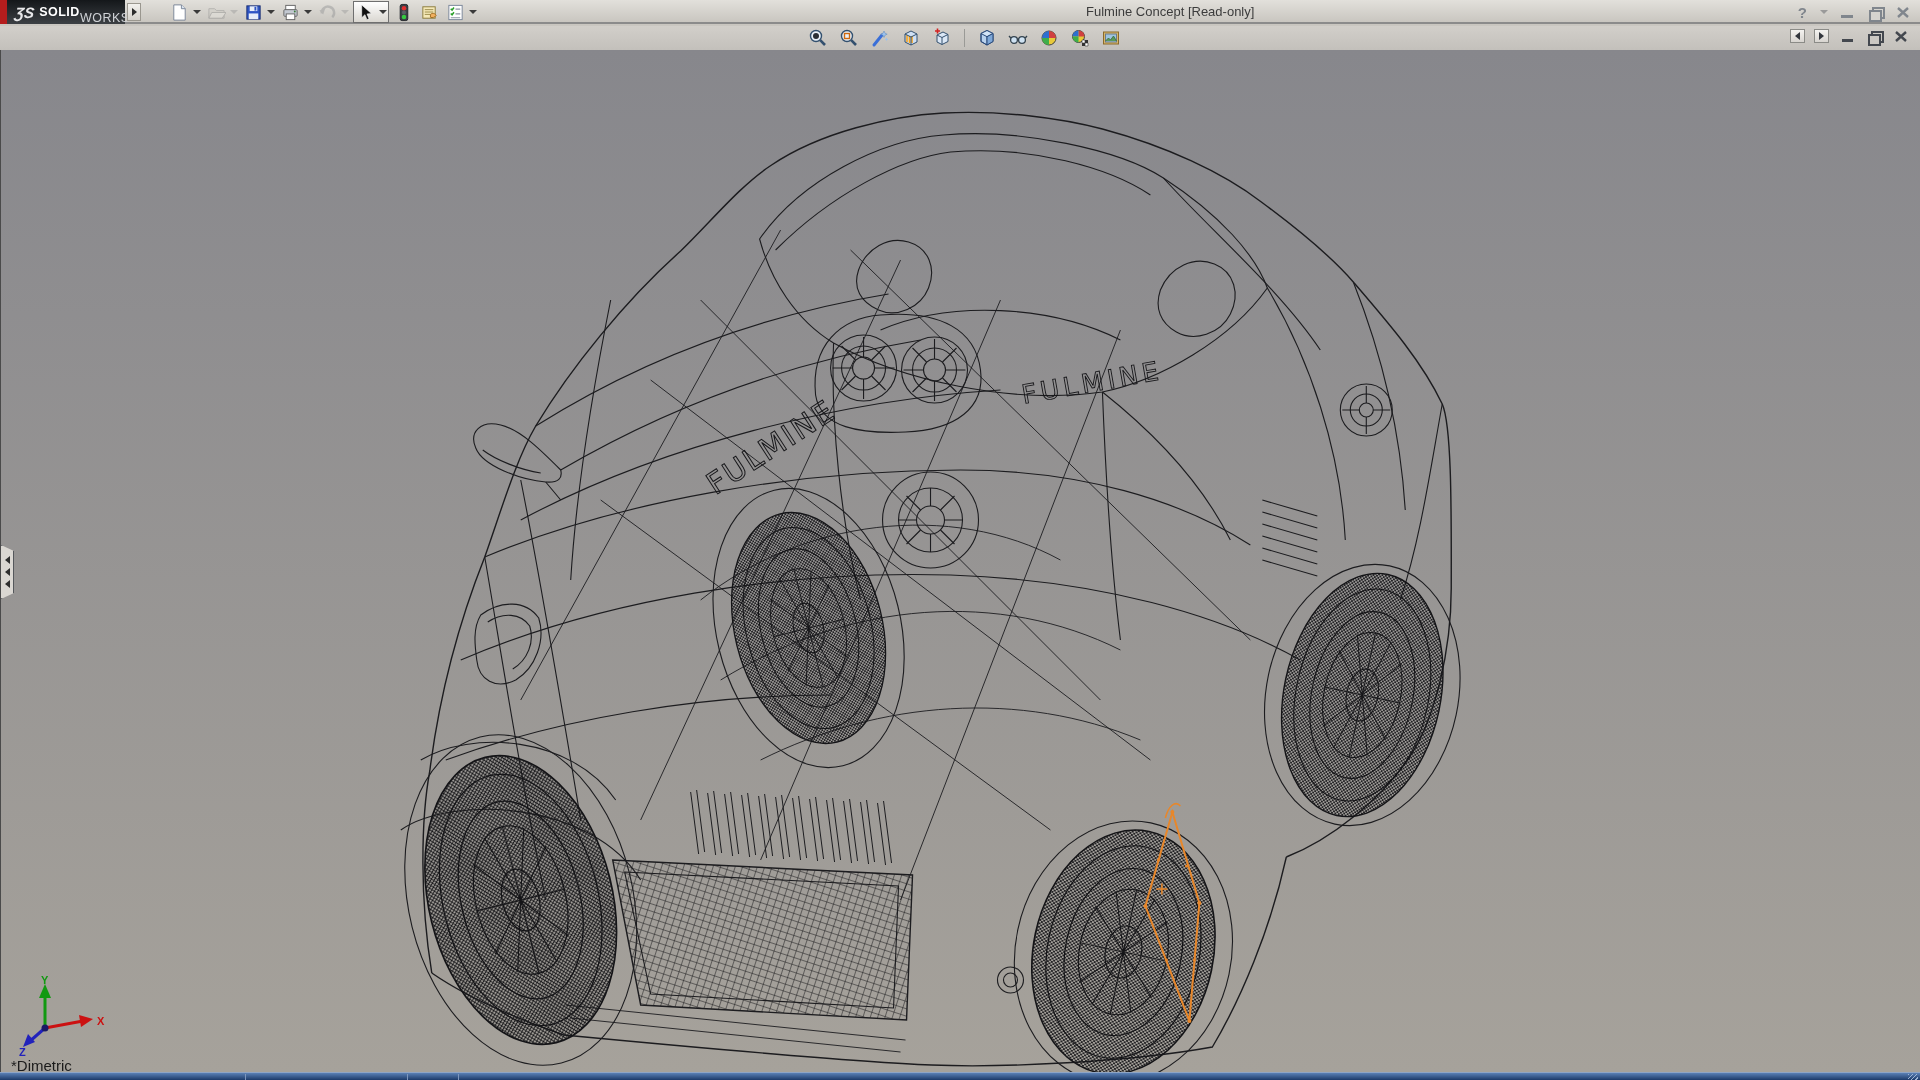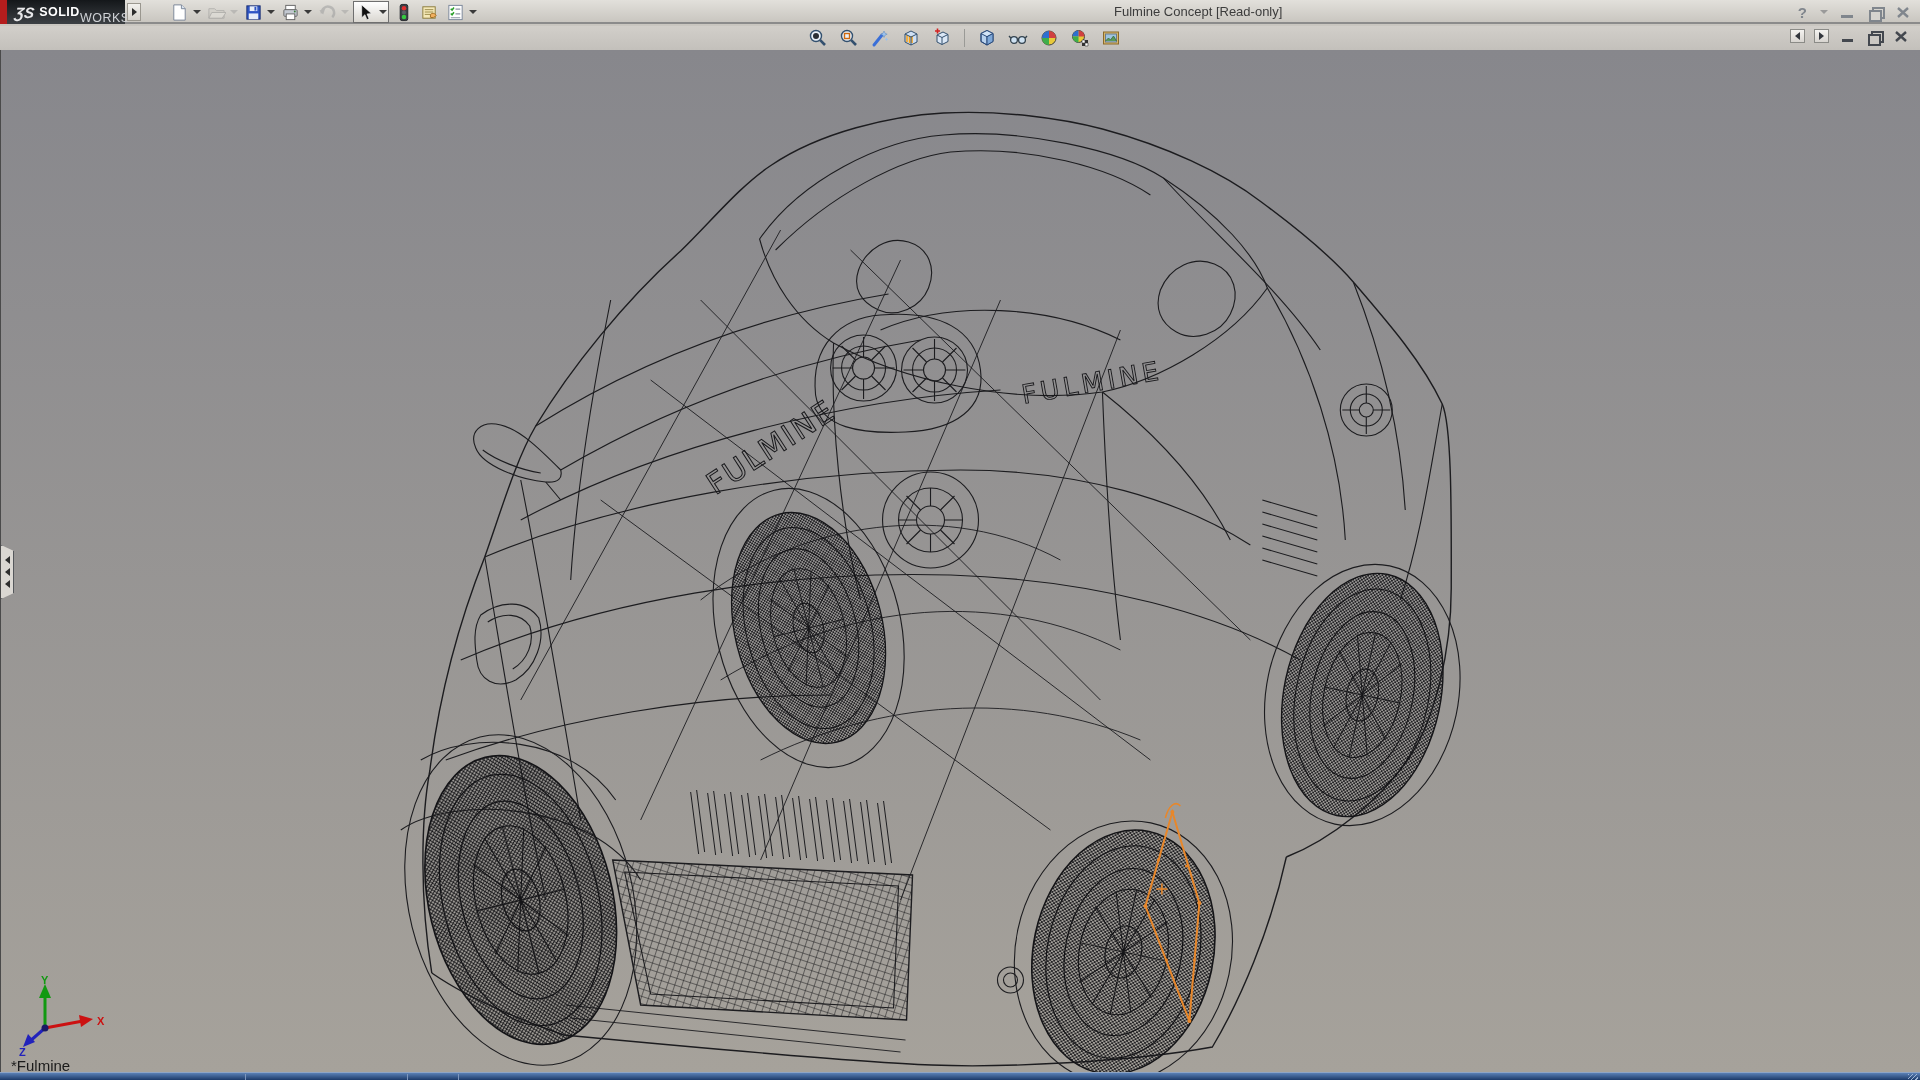--- a/index.html
+++ b/index.html
@@ -21,21 +21,21 @@
 
   .main-toolbar { position:absolute; left:168px; top:0; height:24px; display:flex; align-items:center; }
   .tbtn { display:flex; align-items:center; height:22px; padding:0 1px; margin-right:3px; }
   .tbtn .ic { width:21px; height:21px; display:flex; align-items:center; justify-content:center; }
   .tbtn.active { border:1px solid #6f6f6f; background:linear-gradient(#ffffff,#d9d6d0); }
   .tbtn.disabled { opacity:.45; filter:grayscale(.8); }
   .caret { width:0; height:0; border-left:4px solid transparent; border-right:4px solid transparent;
     border-top:4px solid #3a3a3a; margin-left:3px; }
   .caret.dim { border-top-color:#9a9a9a; }
 
-  .win-title { position:absolute; left:1114px; top:4px; font-size:13px; color:#3c3c3c; white-space:nowrap; }
+  .win-title { position:absolute; left:1086px; top:4px; font-size:13px; color:#3c3c3c; white-space:nowrap; }
 
   .win-controls { position:absolute; right:8px; top:2px; height:20px; display:flex; align-items:center; gap:10px; color:#7a8088; }
   .help-glyph { font-size:15px; font-weight:bold; color:#80868d; }
   .wc { display:flex; align-items:center; justify-content:center; width:18px; height:16px; }
   .min-bar { width:12px; height:3px; background:#80868d; margin-top:8px; }
   .restore-shape { position:relative; width:13px; height:11px; }
   .restore-shape::before { content:""; position:absolute; left:3px; top:0; width:9px; height:8px; border:2px solid #80868d; }
   .restore-shape::after { content:""; position:absolute; left:0; top:3px; width:9px; height:8px; border:2px solid #80868d; background:#d6d4cf; }
 
   
@@ -488,21 +488,21 @@
       <text x="30" y="8" font-size="11" font-weight="bold" fill="#119911" font-family="Liberation Sans, sans-serif">Y</text>
       <path d="M34,52 L72,45" stroke="#cc1111" stroke-width="3"></path>
       <path d="M82,43 L68,39 L70,51 Z" fill="#cc1111"></path>
       <text x="86" y="49" font-size="11" font-weight="bold" fill="#cc1111" font-family="Liberation Sans, sans-serif">X</text>
       <path d="M34,52 L18,66" stroke="#2222bb" stroke-width="3"></path>
       <path d="M12,71 L24,66 L17,58 Z" fill="#2222bb"></path>
       <circle cx="34" cy="52" r="3.5" fill="#1a1a66"></circle>
       <text x="8" y="80" font-size="11" font-weight="bold" fill="#2222bb" font-family="Liberation Sans, sans-serif">Z</text>
     </svg>
 
-    <div class="orient-label">*Fulmine</div>
+    <div class="orient-label">*Dimetric</div>
   </div>
 
   <div class="statusbar">
     <span class="sb-sep" style="left:245px"></span>
     <span class="sb-sep" style="left:407px"></span>
     <span class="sb-sep" style="left:458px"></span>
     <span class="sb-grip"></span>
   </div>
 
 </div>

